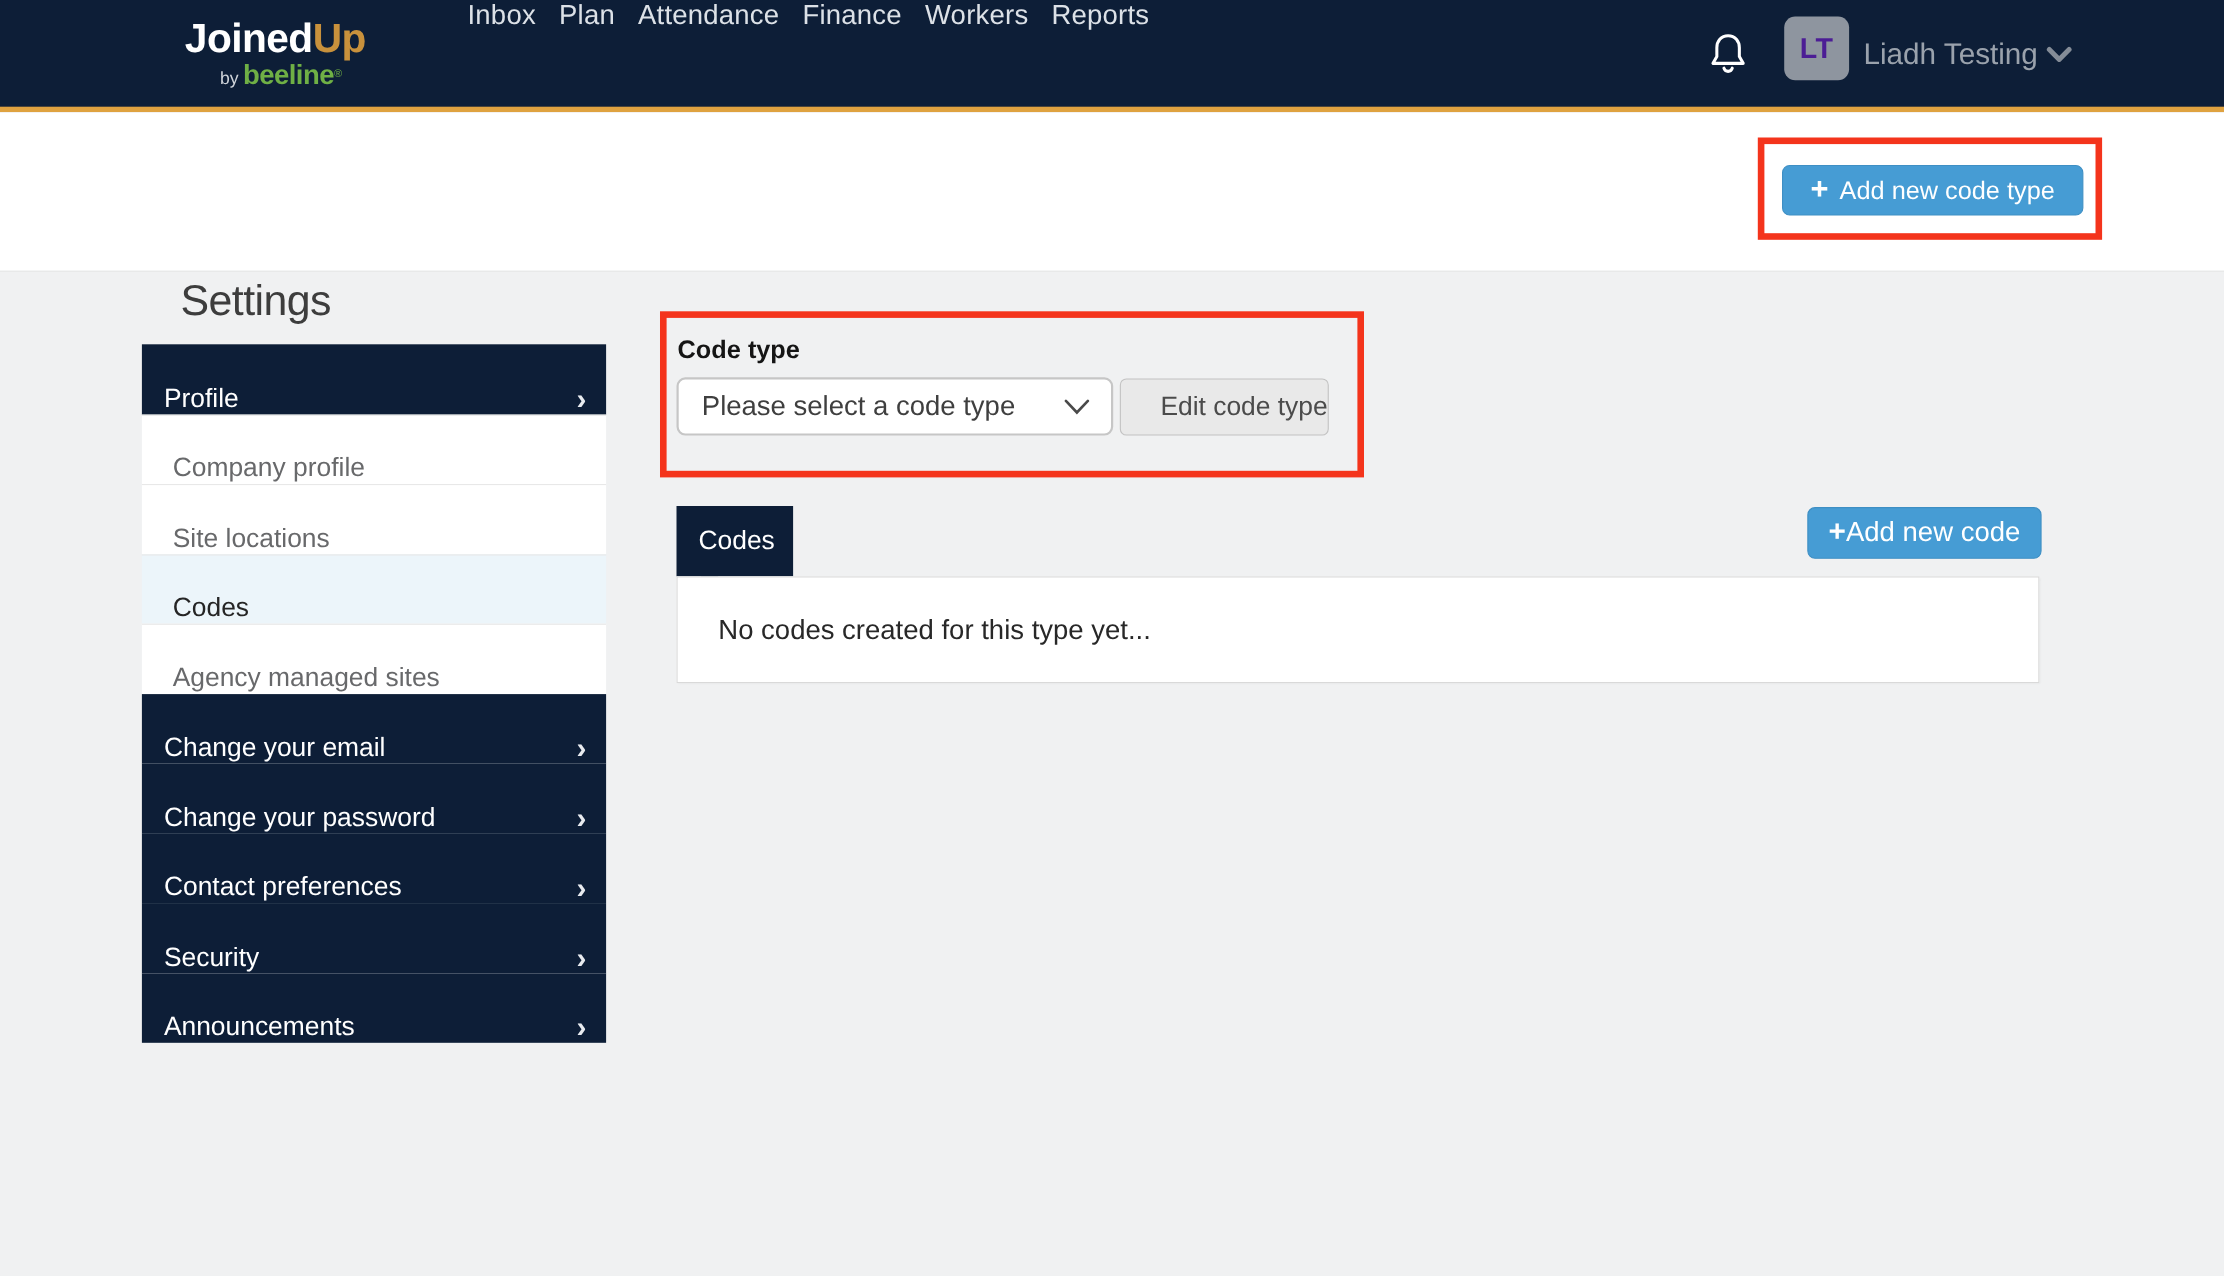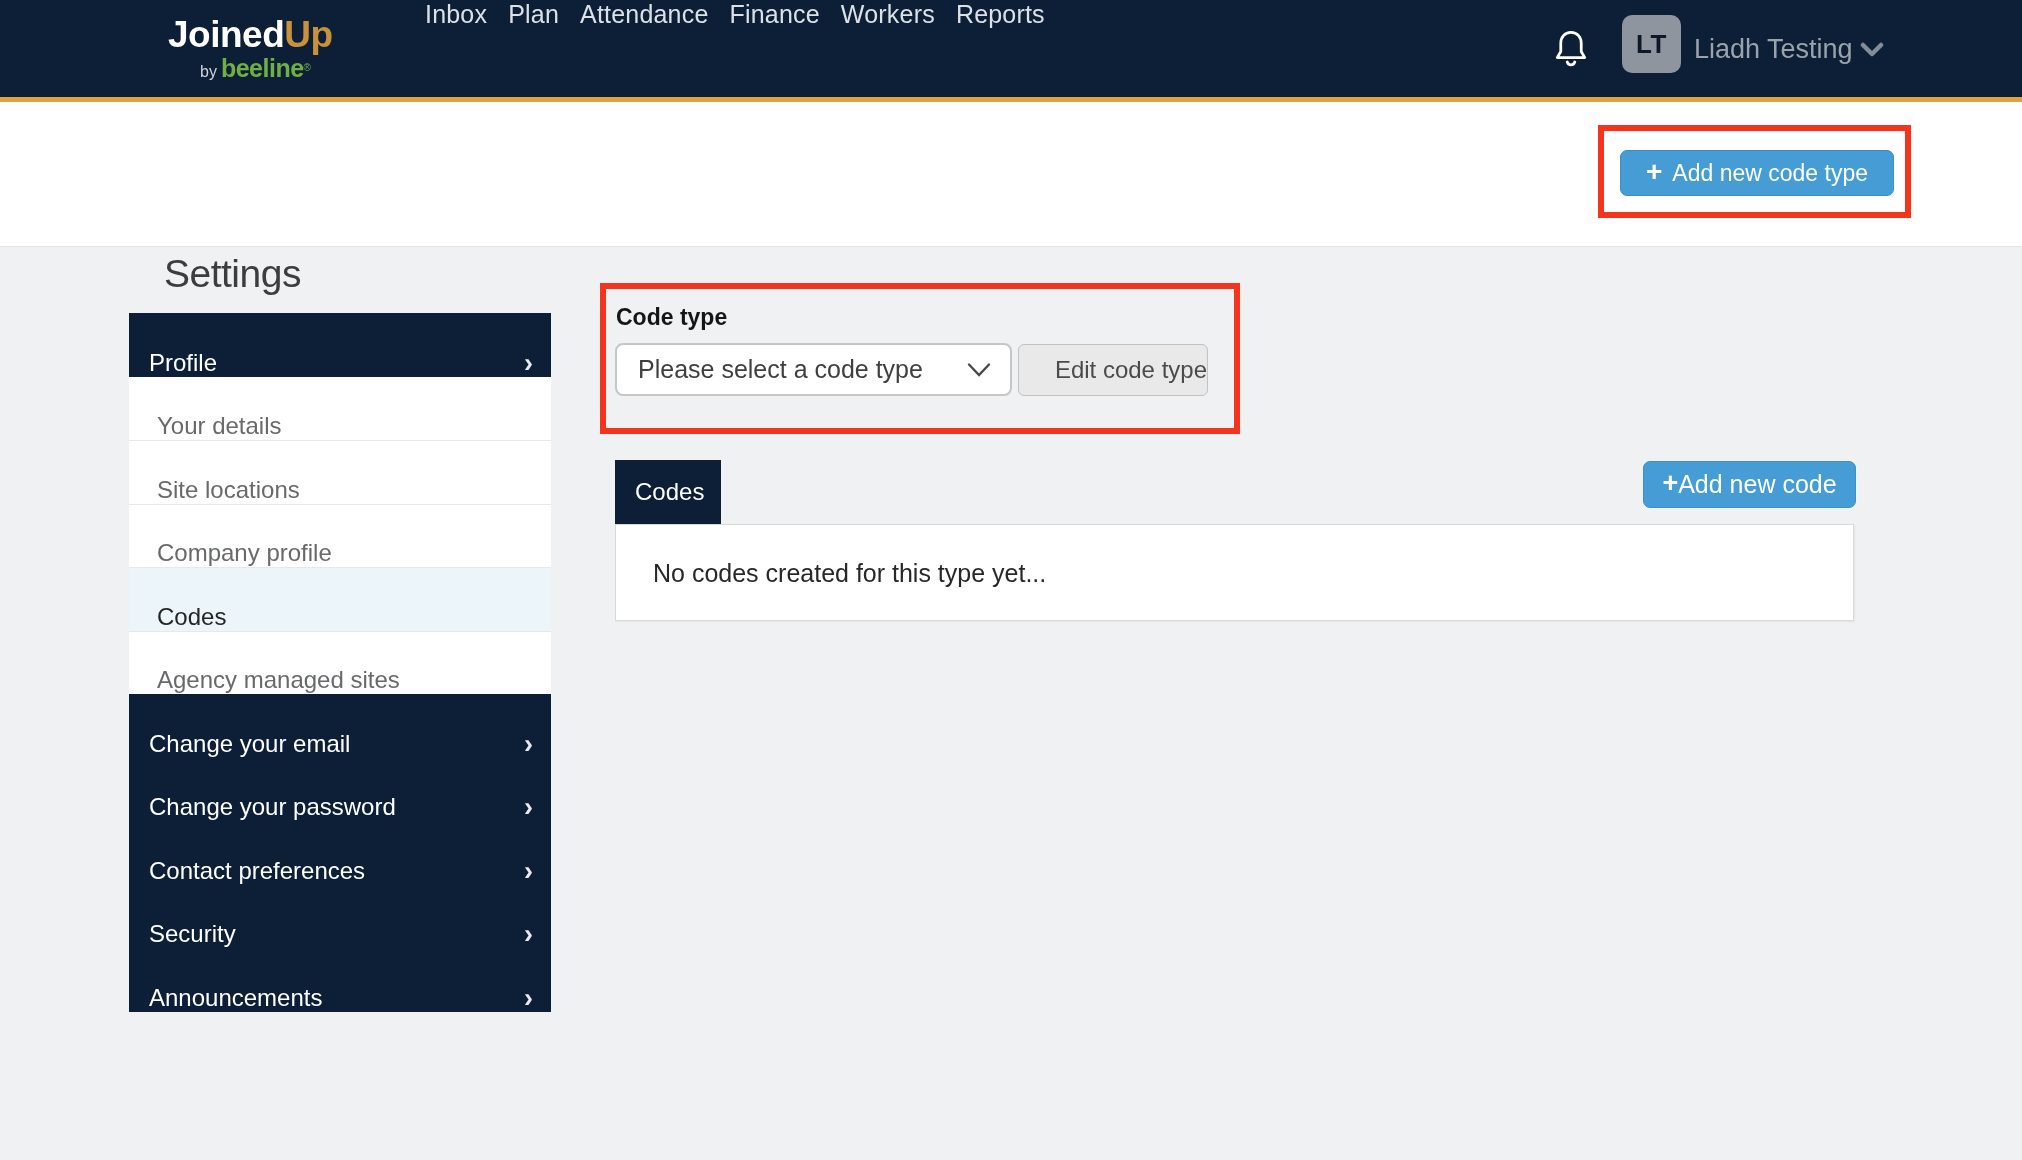--- a/index.html
+++ b/index.html
@@ -26,21 +26,21 @@
   .logo-by { font-size:16px; color:#cfd4da; margin-right:4px; }
   .logo-beeline { font-size:25px; font-weight:700; color:#6fb045; letter-spacing:-0.5px; }
   .logo-reg { font-size:10px; color:#6fb045; vertical-align:super; }
 
   .nav { position:absolute; left:425px; top:0; height:97px; display:flex; align-items:flex-start; gap:21px; }
   .nav-item { color:#dce1e7; font-size:25px; font-weight:500; letter-spacing:0.2px; cursor:pointer; white-space:nowrap; }
 
   .bell-wrap { position:absolute; left:1552px; top:28px; width:38px; height:44px; cursor:pointer; }
   .avatar {
     position:absolute; left:1622px; top:15px; width:59px; height:58px;
-    background:#8e959f; border-radius:10px; color:#0f172a;
+    background:#8e959f; border-radius:10px; color:#4c1d95;
     display:flex; align-items:center; justify-content:center;
     font-size:26px; font-weight:700; letter-spacing:0.5px; cursor:pointer;
   }
   .user-name { position:absolute; left:1694px; top:34px; font-size:27px; color:#9aa2ac; white-space:nowrap; cursor:pointer; }
   .user-caret { position:absolute; left:1860px; top:42px; }
 
   
   .page-header {
     position:absolute; left:0; top:102px; width:2022px; height:144px;
     background:#ffffff; box-shadow:0 1px 0 #e4e5e6;
@@ -151,28 +151,25 @@
 <div class="btn-blue btn-add-code-type">
   <span class="plus">+</span>
   <span>Add new code type</span>
 </div>
 
 <div class="sidebar">
   <div class="side-item dark">
     <span>Profile</span>
     <span class="side-chevron">›</span>
   </div>
-  <div class="side-item light">
-    <span>Your details</span>
+  <div class="side-item light divided">
+    <span>Company profile</span>
   </div>
   <div class="side-item light divided">
     <span>Site locations</span>
-  </div>
-  <div class="side-item light divided">
-    <span>Company profile</span>
   </div>
   <div class="side-item active divided">
     <span>Codes</span>
   </div>
   <div class="side-item light divided">
     <span>Agency managed sites</span>
   </div>
   <div class="side-item dark">
     <span>Change your email</span>
     <span class="side-chevron">›</span>

